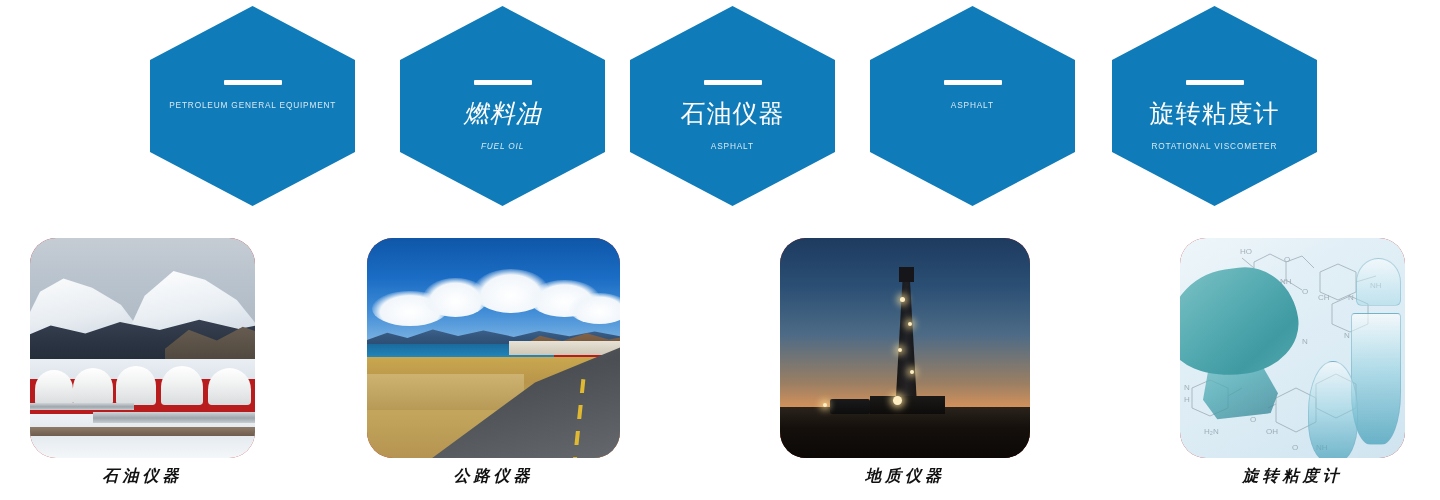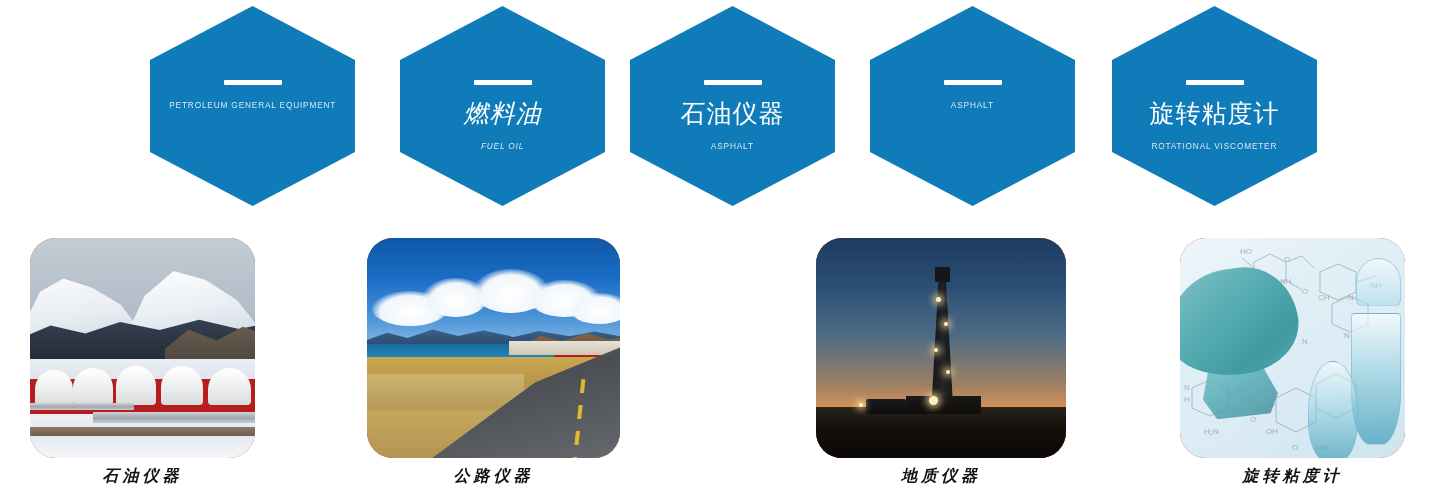--- a/index.html
+++ b/index.html
@@ -235,21 +235,21 @@
       <div class="p2-lake"></div>
       <div class="p2-shore"></div>
       <div class="p2-field"></div>
       <div class="p2-field2"></div>
       <div class="p2-road"></div>
       <div class="p2-line"></div>
     </div>
     <div class="caption" style="left:0; top:228px; width:253px;">公路仪器</div>
   </div>
 
-  <div class="card" style="left:780px; top:238px; width:246px; height:220px;margin-left:36px;">
+  <div class="card" style="left:780px; top:238px; width:246px; height:220px;">
     <div class="photo" style="width:250px; height:220px;">
       <div class="p3-sky"></div>
       <div class="p3-horizon"></div>
       <div class="p3-mast"></div>
       <div class="p3-crown"></div>
       <div class="p3-base"></div>
       <div class="p3-truck"></div>
       <div class="p3-lamp" style="left:48%; top:27%; width:5px; height:5px;"></div>
       <div class="p3-lamp" style="left:51%; top:38%; width:4px; height:4px;"></div>
       <div class="p3-lamp" style="left:47%; top:50%; width:4px; height:4px;"></div>

